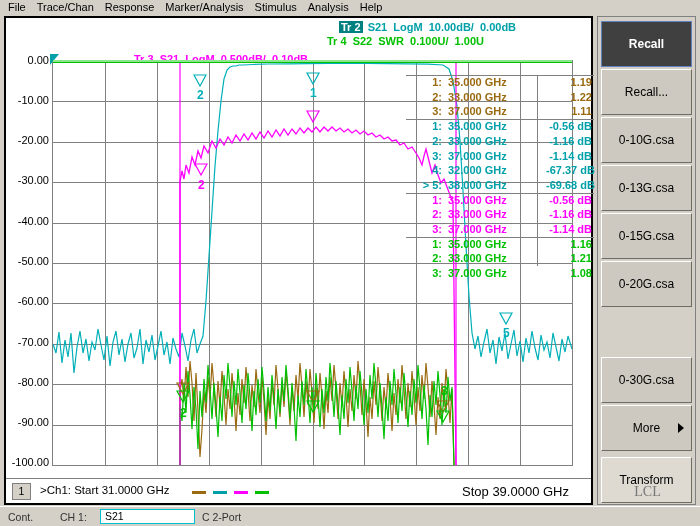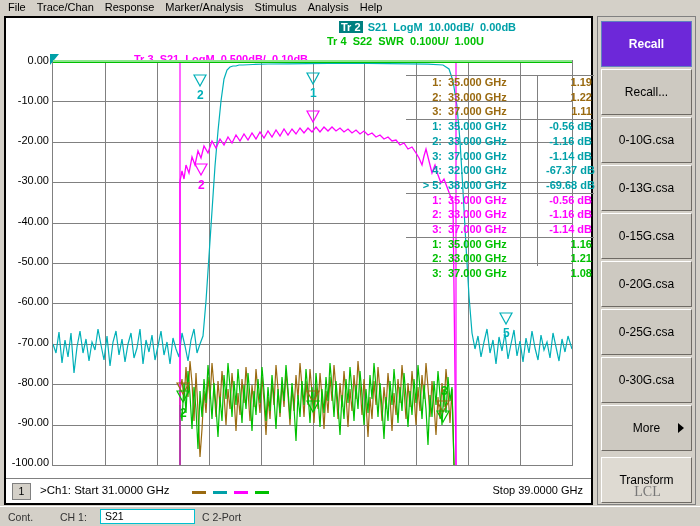--- a/index.html
+++ b/index.html
@@ -80,40 +80,40 @@
   .chbar{
     position:absolute;left:0;bottom:0;width:100%;height:25px;
     background:#fff;border-top:1px solid #808080;box-sizing:border-box;
   }
   .chnum{
     position:absolute;left:6px;top:4px;width:17px;height:15px;
     background:#d4d0c8;border:1px solid #808080;
     font-size:10.5px;line-height:15px;text-align:center;color:#000;
   }
   .chstart{position:absolute;left:34px;top:5px;font-size:11.5px;color:#000;white-space:nowrap;}
-  .chstop{position:absolute;right:8px;top:5px;font-size:11px;color:#000;white-space:nowrap;margin-left:16px;}
+  .chstop{position:absolute;right:22px;top:5px;font-size:13px;color:#000;white-space:nowrap;margin-left:16px;}
   .dashes{position:absolute;left:186px;top:12px;width:80px;height:4px;}
   .dash{position:absolute;top:0;width:14px;height:3px;}
 
   
   .softkeys{
     position:absolute;left:597px;top:16px;width:99px;height:489px;
     background:#d4d0c8;border:1px solid #808080;box-sizing:border-box;
   }
   .sk{
     position:absolute;left:3px;width:91px;height:46px;
     background:#cdc9c1;
     border:1px solid #ffffff;
     border-right-color:#6e6a64;border-bottom-color:#6e6a64;
     box-sizing:border-box;
     font-size:12px;color:#000;
     display:flex;align-items:center;justify-content:center;
     cursor:default;
   }
-  .sk.title{background:#6d28d9;color:#fff;font-weight:bold;border-color:#6080c0;}
+  .sk.title{background:#404040;color:#fff;font-weight:bold;border-color:#6080c0;}
   .sk.more{justify-content:center;}
   .sk .arrow{position:absolute;right:7px;top:17px;width:0;height:0;
     border-left:6px solid #000;border-top:5px solid transparent;border-bottom:5px solid transparent;}
   .sk.transform{background:#dedad2;}
   .lcl{position:absolute;left:0;bottom:4px;width:99px;text-align:center;font-size:14px;color:#777;font-family:Liberation Serif, serif;}
 
   
   .statusbar{
     position:absolute;left:0;bottom:0;width:700px;height:20px;
     background:#d4d0c8;border-top:1px solid #fff;
@@ -357,21 +357,20 @@
    </div>
   </div>
 
   <div class="softkeys">
     <div class="sk title" style="top:4px">Recall</div>
     <div class="sk" style="top:52px">Recall...</div>
     <div class="sk" style="top:100px">0-10G.csa</div>
     <div class="sk" style="top:148px">0-13G.csa</div>
     <div class="sk" style="top:196px">0-15G.csa</div>
     <div class="sk" style="top:244px">0-20G.csa</div>
-    <div class="sk" style="top:292px">0-25G.csa</div>
     <div class="sk" style="top:340px">0-30G.csa</div>
     <div class="sk more" style="top:388px">
       <span>More</span>
       <span class="arrow"></span>
     </div>
     <div class="sk transform" style="top:440px">Transform</div>
     <div class="lcl">LCL</div>
   </div>
 
   <div class="statusbar">

